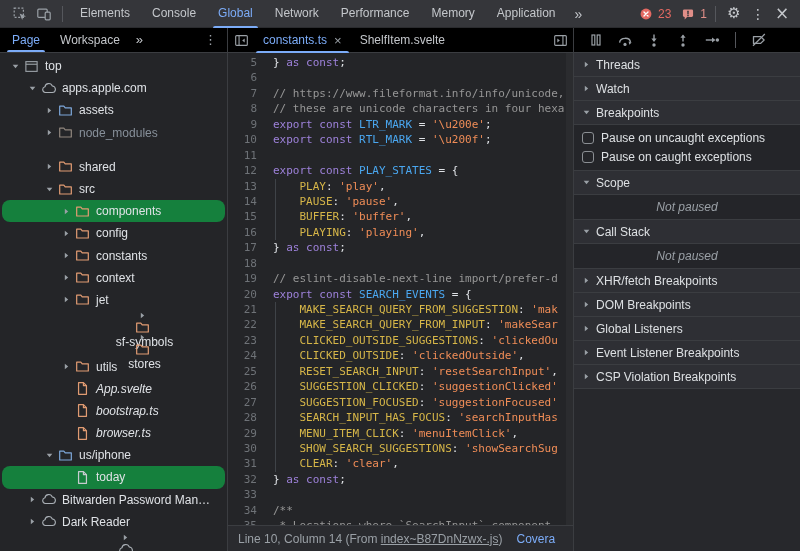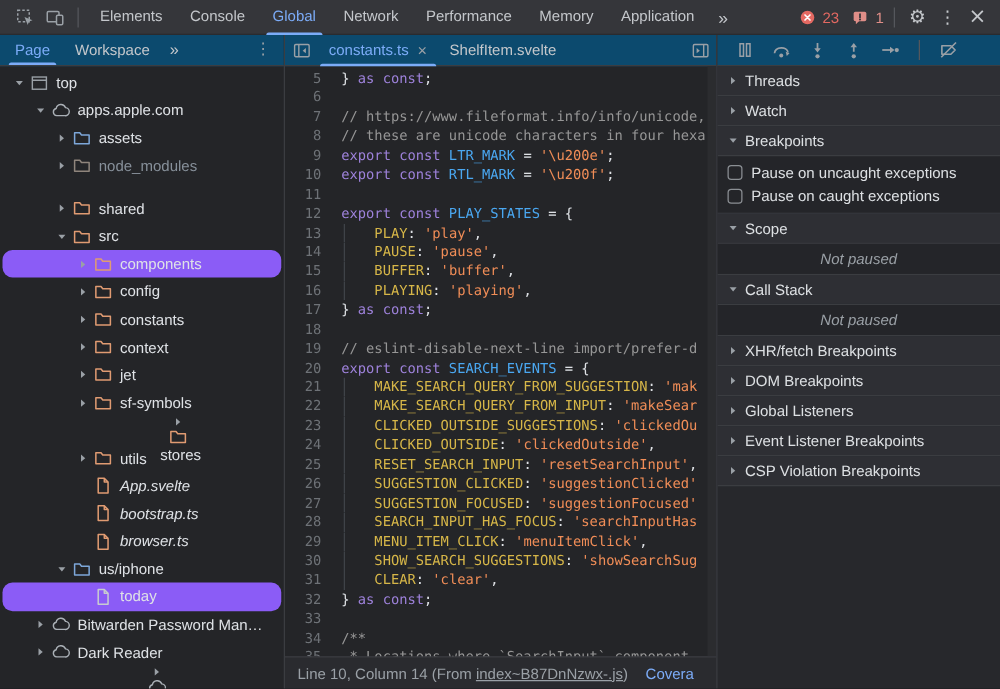--- a/index.html
+++ b/index.html
@@ -28,34 +28,34 @@
   .mtab.sel::after{content:"";position:absolute;left:6px;right:6px;bottom:0;height:2px;background:#7cacf8;border-radius:2px 2px 0 0;}
   .tb-more{color:#c4c7cb;font-size:14px;padding:0 8px;cursor:pointer;}
   .badges{margin-left:auto;display:flex;align-items:center;gap:4px;padding-right:2px;}
   .badges .bico{width:15px;height:15px;display:flex;align-items:center;}
   .badges .bico svg{width:14px;height:14px;}
   .err-count{color:#e46962;margin-right:6px;}
   .iss-count{color:#e08e88;}
   
   .content-row{display:flex;height:523px;}
   .pane-tabbar{
-    height:25px;background:#0c4a6e;border-bottom:1px solid #3b3d41;
+    height:25px;background:#000000;border-bottom:1px solid #3b3d41;
     display:flex;align-items:center;flex:none;
   }
   
   .left-pane{width:228px;flex:none;border-right:1px solid #3b3d41;display:flex;flex-direction:column;background:#242528;}
   .ptabs{display:flex;height:100%;align-items:stretch;padding-left:2px;flex:1;}
   .ptab{padding:0 10px;line-height:24px;color:#c4c7cb;position:relative;cursor:pointer;white-space:nowrap;}
   .ptab.sel{color:#7cacf8;}
   .ptab.sel::after{content:"";position:absolute;left:5px;right:5px;bottom:0;height:2px;background:#7cacf8;border-radius:2px 2px 0 0;}
   .ptab-more{color:#c4c7cb;font-size:13px;line-height:24px;padding:0 6px;cursor:pointer;}
   .ptab-dots{margin-left:auto;padding:0 10px;color:#9aa0a6;font-size:13px;line-height:24px;cursor:pointer;font-family:"DejaVu Sans",sans-serif;}
   .tree{flex:1;overflow:hidden;padding-top:2px;}
   .trow{height:22.2px;display:flex;align-items:center;cursor:pointer;border-radius:8px;margin:0 2px;}
-  .trow.sel{background:#8b5cf6;}
+  .trow.sel{background:#15803d;}
   .tchev{width:14px;flex:none;display:flex;align-items:center;justify-content:center;color:#9aa0a6;}
   .tchev svg{width:9px;height:9px;}
   .tico{width:18px;flex:none;display:flex;align-items:center;justify-content:center;}
   .tico svg{width:15px;height:15px;}
   .tlabel{margin-left:5px;white-space:nowrap;color:#dfe2e6;}
   .tlabel.dim{color:#87909a;}
   .tlabel.it{font-style:italic;}
   
   .editor-pane{width:345px;flex:none;display:flex;flex-direction:column;background:#242528;}
   .etab{height:25px;display:flex;align-items:center;padding:0 9px;color:#c4c7cb;position:relative;cursor:pointer;white-space:nowrap;}
@@ -310,21 +310,21 @@
                 <path d="M5 3 L11 8 L5 13 Z" fill="currentColor"></path>
               </svg>
             </div>
             <div class="tico" style="color: rgb(224, 155, 114);">
               <svg viewBox="0 0 16 16" xmlns="http://www.w3.org/2000/svg">
                 <path d="M1.8 12.8 V3.4 h4.4 l1.5 1.9 h6.5 v7.5 z" fill="none" stroke="currentColor" stroke-width="1.3" stroke-linejoin="round"></path>
               </svg>
             </div>
             <div class="tlabel">jet</div>
           </div>
-          <div class="trow" style="padding-left: 57px;">
+          <div class="trow" style="padding-left: 57px; flex-direction: column;">
             <div class="tchev">
               <svg viewBox="0 0 16 16" xmlns="http://www.w3.org/2000/svg">
                 <path d="M5 3 L11 8 L5 13 Z" fill="currentColor"></path>
               </svg>
             </div>
             <div class="tico" style="color: rgb(224, 155, 114);">
               <svg viewBox="0 0 16 16" xmlns="http://www.w3.org/2000/svg">
                 <path d="M1.8 12.8 V3.4 h4.4 l1.5 1.9 h6.5 v7.5 z" fill="none" stroke="currentColor" stroke-width="1.3" stroke-linejoin="round"></path>
               </svg>
             </div>

